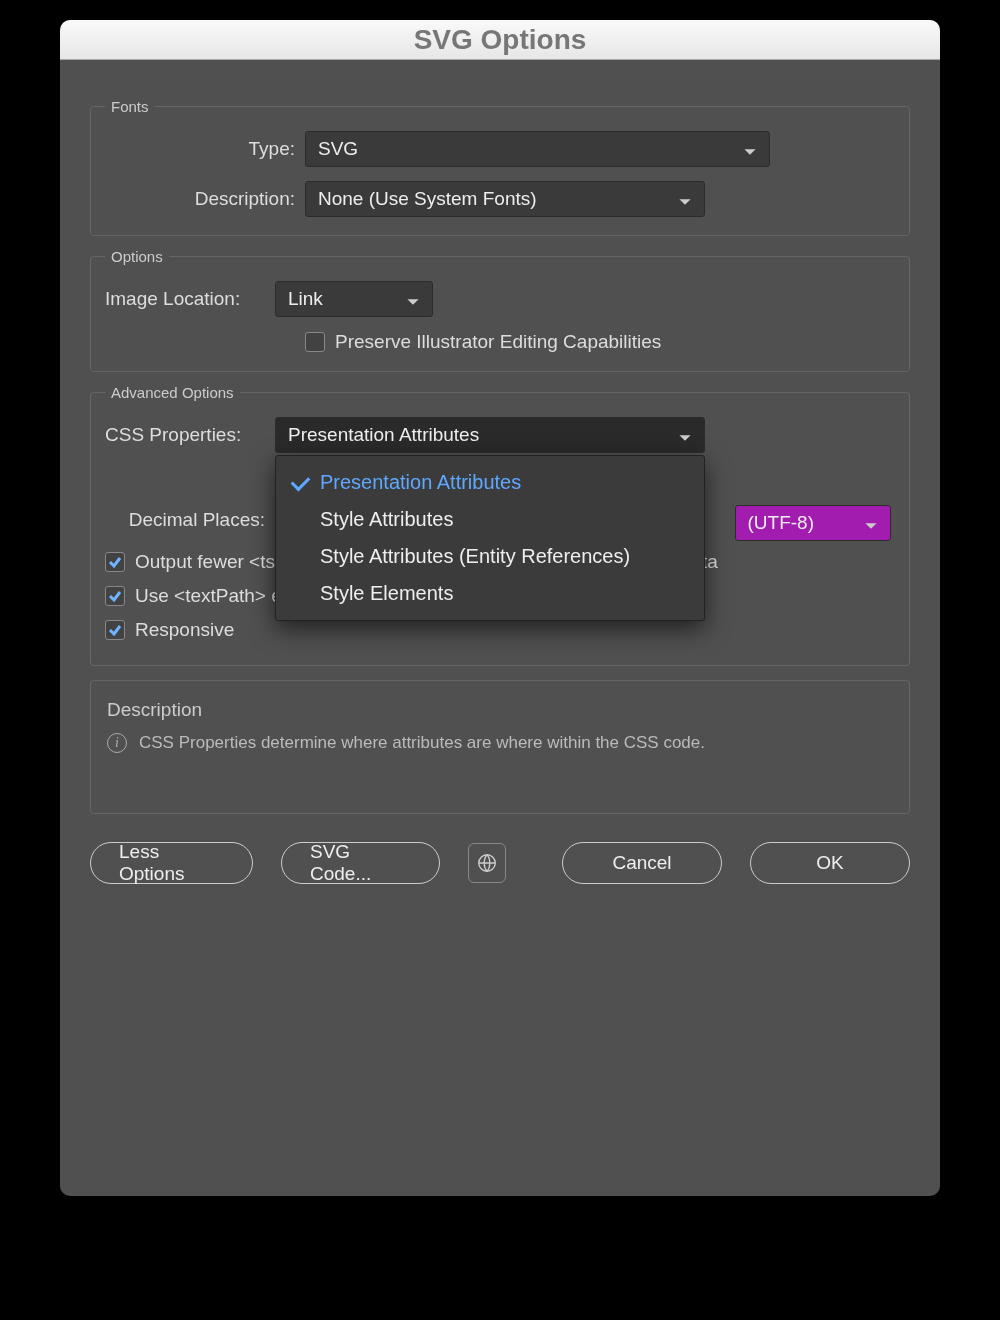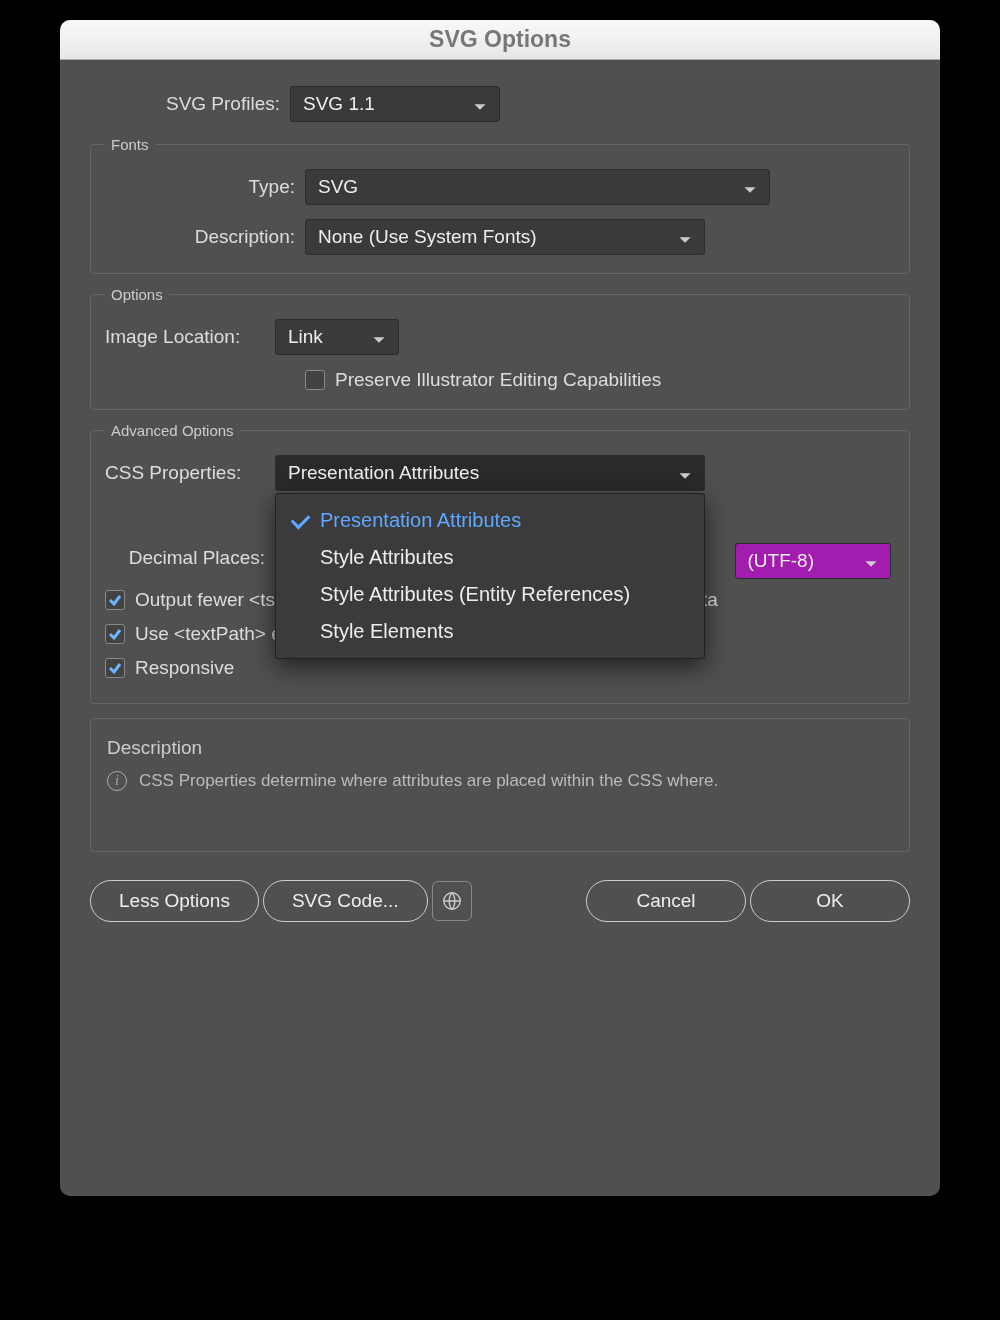--- a/index.html
+++ b/index.html
@@ -6,21 +6,21 @@
   body { background: #000; width: 1000px; height: 1320px; position: relative; }
   .window {
     position: absolute; left: 60px; top: 20px; width: 880px; height: 1176px;
     background: #505050; border-radius: 10px; overflow: visible;
     box-shadow: 0 20px 60px rgba(0,0,0,0.8);
   }
   .titlebar {
     height: 40px; background: linear-gradient(#fafafa,#e6e6e6);
     border-top-left-radius: 10px; border-top-right-radius: 10px;
     display: flex; align-items: center; justify-content: center;
-    color: #777; font-size: 23px; font-weight: 600;
+    color: #777; font-size: 28px; font-weight: 600;
     border-bottom: 1px solid #aaa;
   }
   .body { padding: 26px 30px 20px 30px; color: #ddd; font-size: 19px; }
   .row { display: flex; align-items: center; margin-bottom: 14px; }
   .lbl { text-align: right; padding-right: 10px; color: #ddd; }
   .lbl.w1 { width: 200px; }
   .lbl.w2 { width: 200px; }
   .lbl.w3 { width: 200px; }
   .dropdown {
     background: #3a3a3a; border: 1px solid #2c2c2c; height: 36px;
@@ -66,21 +66,21 @@
     margin-top: 14px; position: relative; color: #bbb;
   }
   .desc-box .dtitle { color: #ccc; margin-bottom: 12px; font-size: 19px; }
   .desc-row { display: flex; align-items: flex-start; gap: 12px; font-size: 17px; }
   .info-icon {
     width: 20px; height: 20px; border: 1.5px solid #aaa; border-radius: 50%;
     display: flex; align-items: center; justify-content: center; color: #aaa;
     font-style: italic; font-family: Georgia, serif; font-size: 14px; flex-shrink:0;
   }
   .footer {
-    display: flex; align-items: center; gap: 4px; padding-top: 28px;
+    display: flex; align-items: center; gap: 28px; padding-top: 28px;
   }
   .pill-btn {
     border: 1.5px solid #ccc; background: transparent; color: #eee;
     height: 42px; border-radius: 21px; padding: 0 28px; font-size: 19px;
     display: flex; align-items: center; cursor: pointer;
   }
   .pill-btn.wide { min-width: 160px; justify-content: center; }
   .icon-btn {
     width: 40px; height: 40px; border: 1.5px solid #888; border-radius: 6px;
     display: flex; align-items: center; justify-content: center; cursor: pointer;
@@ -95,29 +95,20 @@
   .adv-rel { position: relative; }
 </style>
 </head>
 <body>
 
 <div class="window">
   <div class="titlebar">SVG Options</div>
 
   <div class="body">
 
-    <div class="row">
-      <div class="lbl w1">SVG Profiles:</div>
-      <div class="dropdown" style="width:210px">
-        <span>SVG 1.1</span>
-        <span class="chev"><svg viewBox="0 0 10 10">
-              <path d="M1 3 L5 7 L9 3 Z"></path>
-            </svg></span>
-      </div>
-    </div>
 
     <fieldset class="group">
       <legend>Fonts</legend>
       <div class="row">
         <div class="lbl w2">Type:</div>
         <div class="dropdown" style="width:465px">
           <span>SVG</span>
           <span class="chev"><svg viewBox="0 0 10 10">
                 <path d="M1 3 L5 7 L9 3 Z"></path>
               </svg></span>
@@ -131,21 +122,21 @@
                 <path d="M1 3 L5 7 L9 3 Z"></path>
               </svg></span>
         </div>
       </div>
     </fieldset>
 
     <fieldset class="group">
       <legend>Options</legend>
       <div class="row">
         <div class="lbl" style="width:170px;text-align:left">Image Location:</div>
-        <div class="dropdown" style="width:124px">
+        <div class="dropdown" style="width:158px">
           <span>Link</span>
           <span class="chev"><svg viewBox="0 0 10 10">
                 <path d="M1 3 L5 7 L9 3 Z"></path>
               </svg></span>
         </div>
       </div>
       <div class="row" style="margin-left:200px;margin-bottom:0">
         <div class="cb"></div>
         <span style="margin-left:10px">Preserve Illustrator Editing Capabilities</span>
       </div>
@@ -219,21 +210,21 @@
             <span>Include XMP</span>
           </div>
         </div>
       </div>
     </fieldset>
 
     <div class="desc-box">
       <div class="dtitle">Description</div>
       <div class="desc-row">
         <div class="info-icon">i</div>
-        <div>CSS Properties determine where attributes are placed within the CSS where.</div>
+        <div>CSS Properties determine where attributes are where within the CSS code.</div>
       </div>
     </div>
 
     <div class="footer">
       <div class="pill-btn">Less Options</div>
       <div class="pill-btn">SVG Code...</div>
       <div class="icon-btn">
         <svg viewBox="0 0 24 24">
           <circle cx="12" cy="12" r="9"></circle>
           <path d="M3 12 H21 M12 3 C8 7 8 17 12 21 M12 3 C16 7 16 17 12 21"></path>

